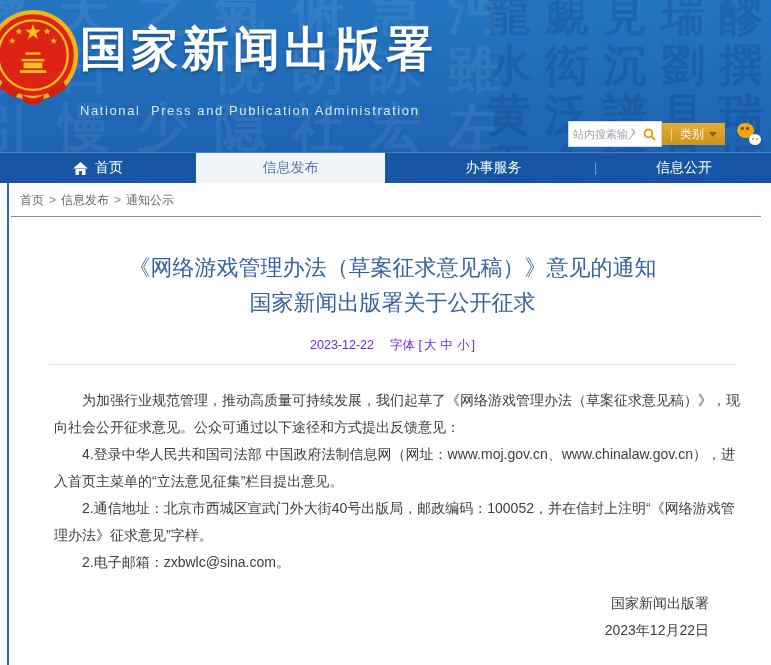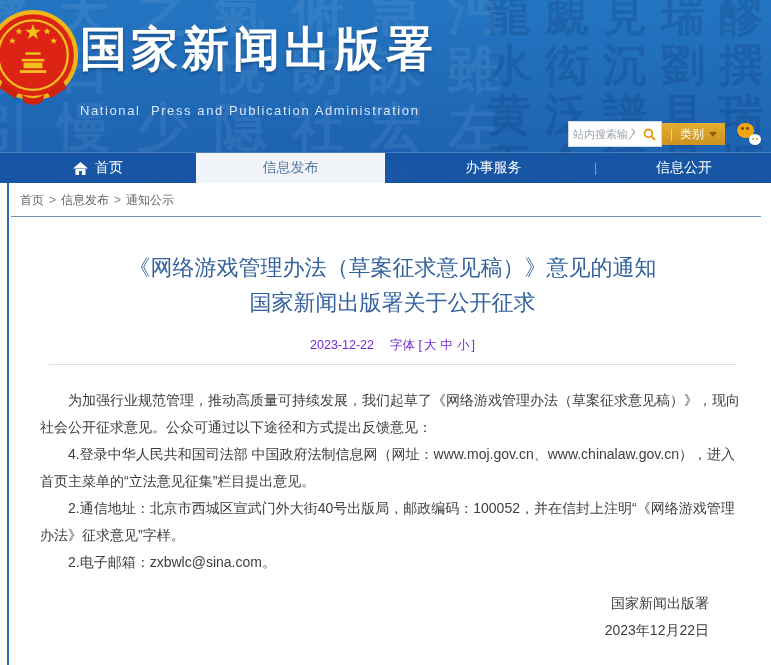--- a/index.html
+++ b/index.html
@@ -75,21 +75,21 @@
   .breadcrumb a { color:#666666; text-decoration:none; cursor:pointer; }
   .bc-sep { margin:0 5px; color:#8a8a8a; }
   .bc-rule { border:0; border-top:1px solid #6e93b9; margin:0 10px 0 2px; }
   .article { padding:0 26px 0 31px; }
   .title { margin-top:33px; text-align:center; color:#33629e; font-size:22px; line-height:35px; font-weight:500; }
   .meta { margin-top:17px; text-align:center; font-size:12.5px; color:#6d28d9; }
   .meta .date { margin-right:16px; }
   .meta .fsz { cursor:pointer; margin:0 2px; }
   .meta-rule { border:0; border-top:1px solid #dddddd; margin:10px 9px 0 9px; }
   .paras { margin-top:22px; font-size:14px; line-height:27px; color:#3d3d3d; }
-  .paras p { text-indent:2em; }
+  .paras p { text-indent:2em;margin-left:14px; }
   .signature { margin-top:14px; text-align:right; font-size:14px; line-height:27px; color:#3d3d3d; padding-right:36px; }
 </style>
 </head>
 <body>
 
 <div class="top">
   <div class="watermark">
     <div class="wm-script">懷天之氣俯急沔宇日一悅朗詠雖引慢少隐社宏左在誠致遠風懷大</div>
     <div class="wm-seal">龍覷見瑞醪水衒沉劉撰黄泛譜見瑞王合譜見榧</div>
   </div>

